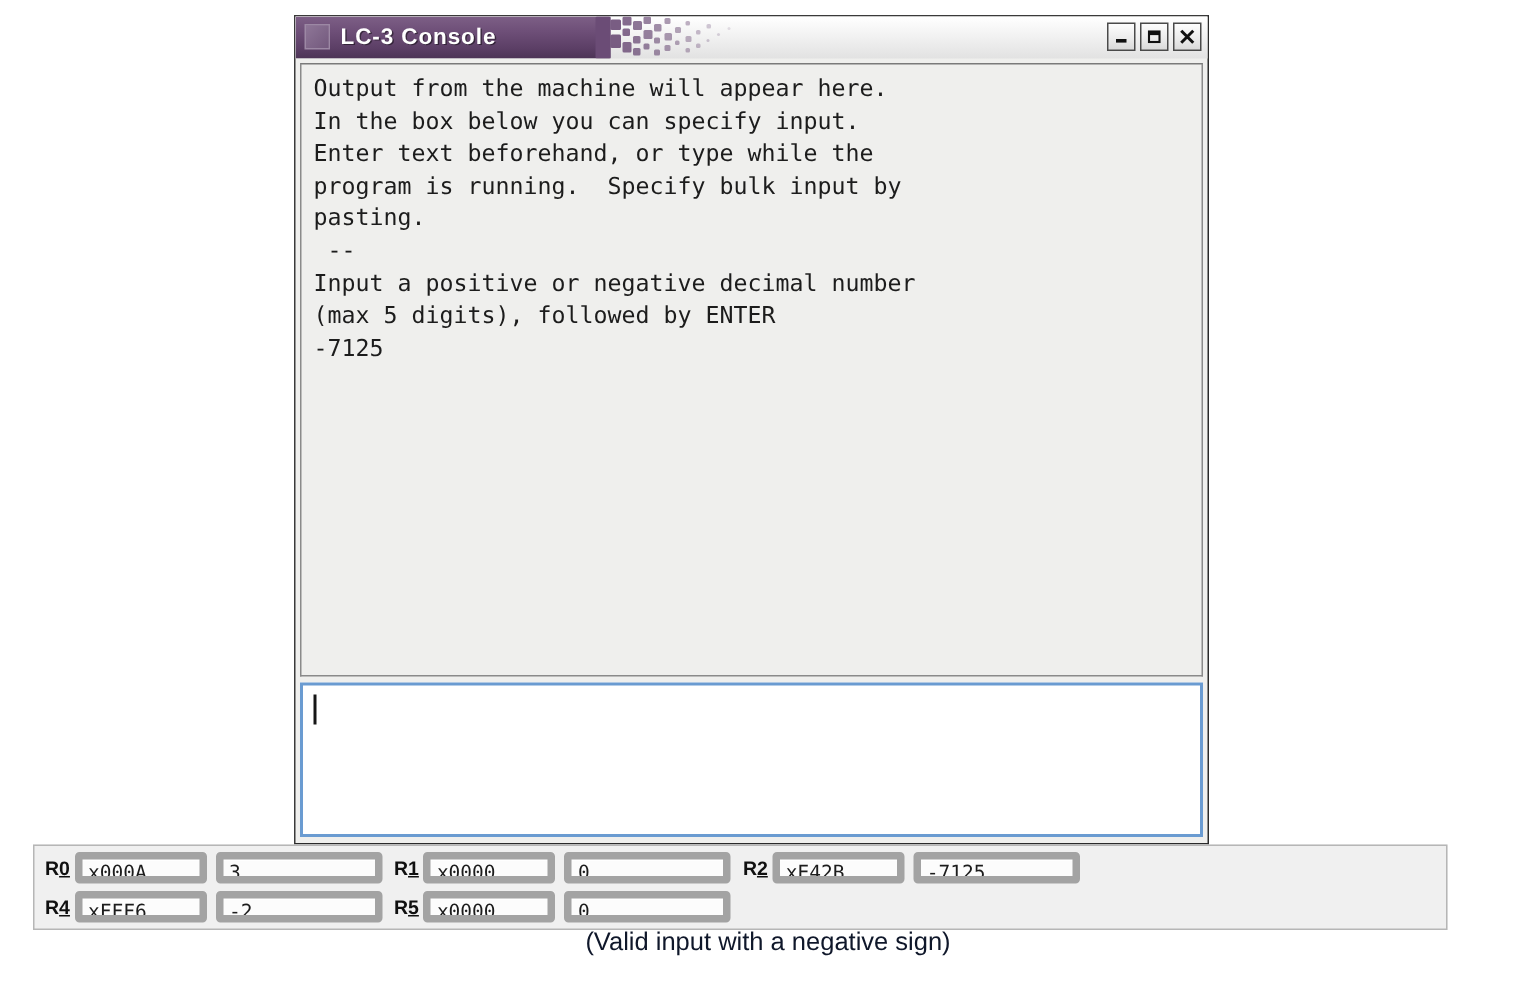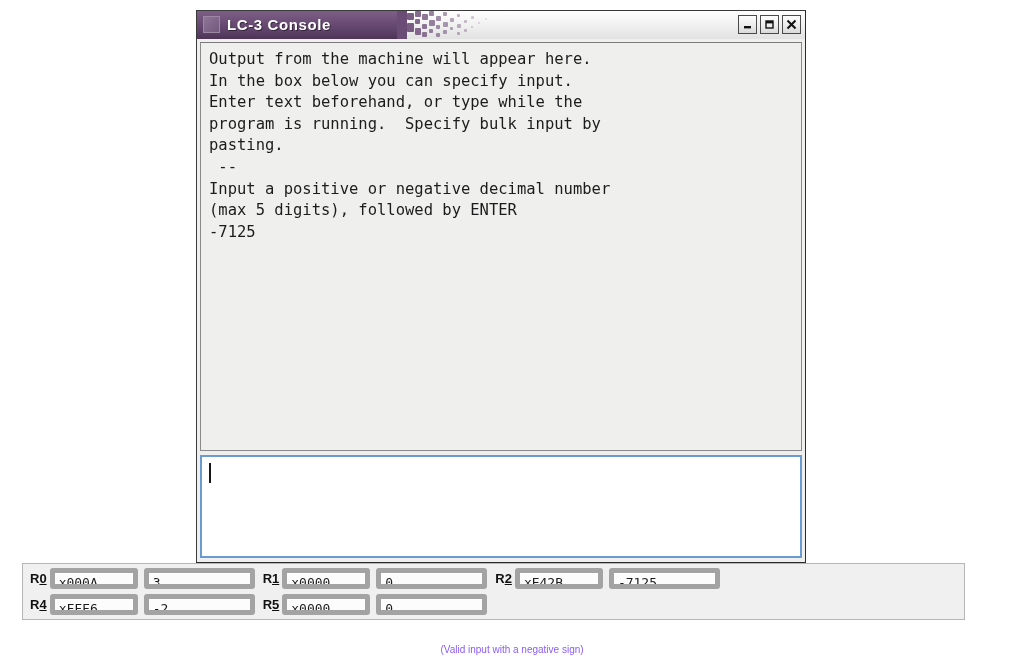--- a/index.html
+++ b/index.html
@@ -160,25 +160,25 @@
     overflow: hidden;
     box-shadow: inset 0 1px 0 #ffffff;
   }
   .regfield.hex { width: 88px; margin-right: 6px; }
   .regfield.dec { width: 111px; margin-right: 4px; }
 
   
   .caption {
     position: absolute;
     left: 0; right: 0;
-    top: 644px;
+    top: 618px;
     text-align: center;
     font-family: "Liberation Sans", sans-serif;
-    font-size: 10px;
-    color: #8b5cf6;
+    font-size: 17px;
+    color: #0f172a;
   }
 </style>
 </head>
 <body>
 
 <div id="root">
 
   <div class="window">
 
     <div class="titlebar">

